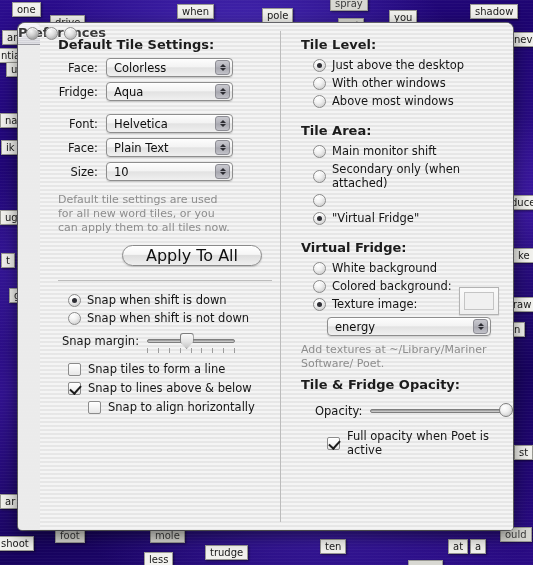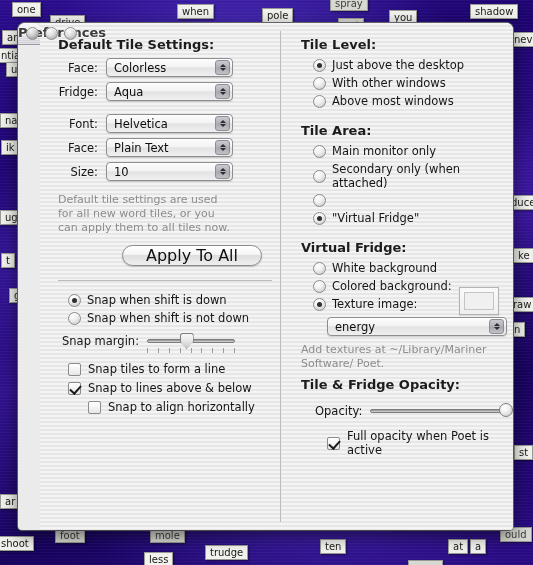--- a/index.html
+++ b/index.html
@@ -147,21 +147,21 @@
     width:15px; height:15px;
     border-radius:3px;
     background: linear-gradient(180deg,#c9c9cf 0%, #b2b2ba 48%, #a6a6ae 52%, #c2c2c9 100%);
     border:1px solid #8c8c93;
     display:flex; flex-direction:column; align-items:center; justify-content:center; gap:1px;
   }
   .arrows i { display:block; width:0; height:0; border-left:3px solid transparent; border-right:3px solid transparent; }
   .arrows i.up   { border-bottom:3px solid #2d2d33; }
   .arrows i.down { border-top:3px solid #2d2d33; }
 
-  .popup.wide { width:180px; }
+  .popup.wide { width:164px; }
 
   
   .push-btn {
     width:140px; height:21px;
     border:1px solid #8a8a8a;
     border-radius:11px;
     background: linear-gradient(180deg,#ffffff 0%, #f6f6f6 44%, #dedede 50%, #efefef 100%);
     box-shadow: 0 1px 1.5px rgba(0,0,0,.18), inset 0 1px 0 #fff;
     display:flex; align-items:center; justify-content:center;
     font-family:"DejaVu Sans", sans-serif;
@@ -436,21 +436,21 @@
           <div class="radio-row">
             <span class="radio"></span>
             <span class="lbl">Above most windows</span>
           </div>
         </div>
 
         <div class="group-title" style="margin-top:15px;">Tile Area:</div>
         <div style="margin-left:12px;">
           <div class="radio-row">
             <span class="radio"></span>
-            <span class="lbl">Main monitor only</span>
+            <span class="lbl">Main monitor shift</span>
           </div>
           <div class="radio-row">
             <span class="radio"></span>
             <span class="lbl">Secondary only (when attached)</span>
           </div>
           <div class="radio-row">
             <span class="radio"></span>
           </div>
           <div class="radio-row">
             <span class="radio on"></span>

